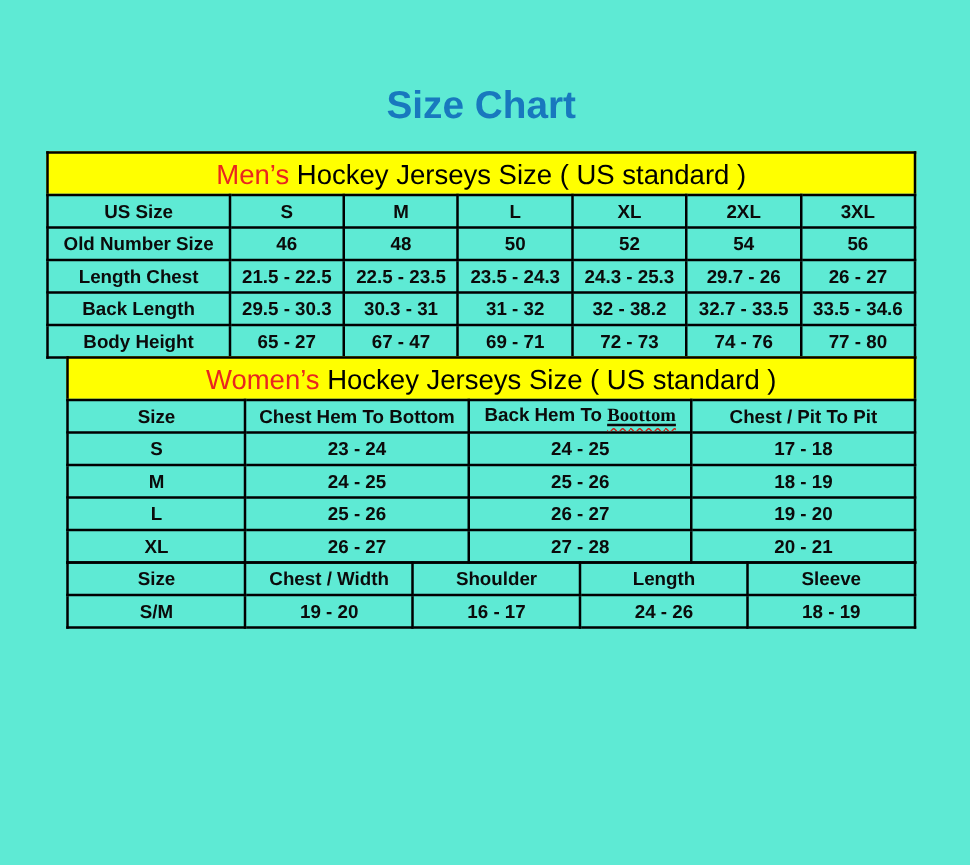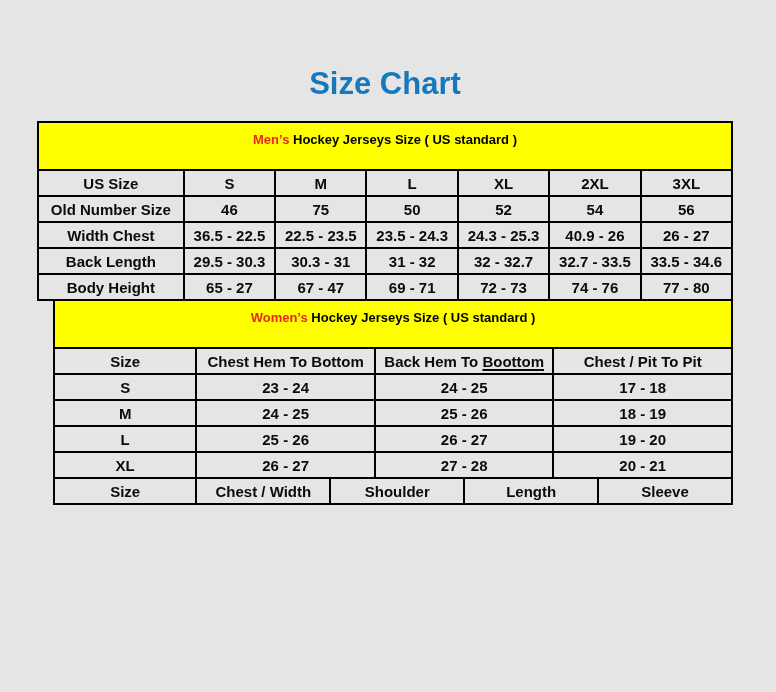--- a/index.html
+++ b/index.html
@@ -12,47 +12,47 @@
   * { box-sizing: border-box; }
   html, body {
     margin: 0; padding: 0;
     background: #ffffff;
     font-family: "Liberation Sans", sans-serif;
   }
   .page {
     position: relative;
     width: 776px;
     height: 692px;
-    background: #e5e5e5;
+    background: #5eead4;
     overflow: hidden;
   }
   .title {
     width: 696px;
     margin: 66px 43px 19px 37px;
     text-align: center;
     color: var(--title-blue);
     font-size: 31px;
     line-height: 36px;
     font-weight: 700;
     letter-spacing: 0px;
   }
   .chart {
     width: 696px;
     margin-left: 37px;
   }
   .size-table + .size-table { margin-top: -2px; padding-left: 16px; }
   .section-header {
-    height: 48px;
+    height: 34px;
     line-height: 34px;
     background: var(--section-bg);
     border: 2px solid var(--border-black);
     border-bottom: none;
     text-align: center;
-    font-weight: 700;
-    font-size: 13px;
+    font-weight: 400;
+    font-size: 22px;
     color: #000;
   }
   .section-header .hl { color: var(--highlight-red); }
   table.grid {
     width: 100%;
     border-collapse: collapse;
     table-layout: fixed;
   }
   table.grid th, table.grid td {
     border: 2px solid var(--border-black);
@@ -63,20 +63,21 @@
     font-weight: 700;
     font-size: 15px;
     color: #0b0b0b;
     white-space: nowrap;
     overflow: hidden;
   }
   .misspelled {
     text-decoration: underline;
     text-decoration-thickness: 1.5px;
     text-underline-offset: 2px;
+    font-family: Liberation Serif, serif;
   }
   .misspelled .wavy {
     text-decoration: underline wavy var(--squiggle-red);
     text-decoration-thickness: 1px;
     text-decoration-skip-ink: none;
     text-underline-offset: 5px;
   }
 </style>
 </head>
 <body>
@@ -106,41 +107,41 @@
               <th>L</th>
               <th>XL</th>
               <th>2XL</th>
               <th>3XL</th>
             </tr>
           </thead>
           <tbody>
             <tr>
               <th>Old Number Size</th>
               <td>46</td>
-              <td>75</td>
+              <td>48</td>
               <td>50</td>
               <td>52</td>
               <td>54</td>
               <td>56</td>
             </tr>
             <tr>
-              <th>Width Chest</th>
-              <td>36.5 - 22.5</td>
+              <th>Length Chest</th>
+              <td>21.5 - 22.5</td>
               <td>22.5 - 23.5</td>
               <td>23.5 - 24.3</td>
               <td>24.3 - 25.3</td>
-              <td>40.9 - 26</td>
+              <td>29.7 - 26</td>
               <td>26 - 27</td>
             </tr>
             <tr>
               <th>Back Length</th>
               <td>29.5 - 30.3</td>
               <td>30.3 - 31</td>
               <td>31 - 32</td>
-              <td>32 - 32.7</td>
+              <td>32 - 38.2</td>
               <td>32.7 - 33.5</td>
               <td>33.5 - 34.6</td>
             </tr>
             <tr>
               <th>Body Height</th>
               <td>65 - 27</td>
               <td>67 - 47</td>
               <td>69 - 71</td>
               <td>72 - 73</td>
               <td>74 - 76</td>
@@ -208,18 +209,25 @@
           <thead>
             <tr>
               <th>Size</th>
               <th>Chest / Width</th>
               <th>Shoulder</th>
               <th>Length</th>
               <th>Sleeve</th>
             </tr>
           </thead>
           <tbody>
+            <tr>
+              <th>S/M</th>
+              <td>19 - 20</td>
+              <td>16 - 17</td>
+              <td>24 - 26</td>
+              <td>18 - 19</td>
+            </tr>
           </tbody>
         </table>
     </section>
 
   </div>
 </div>
 
 </body></html>

